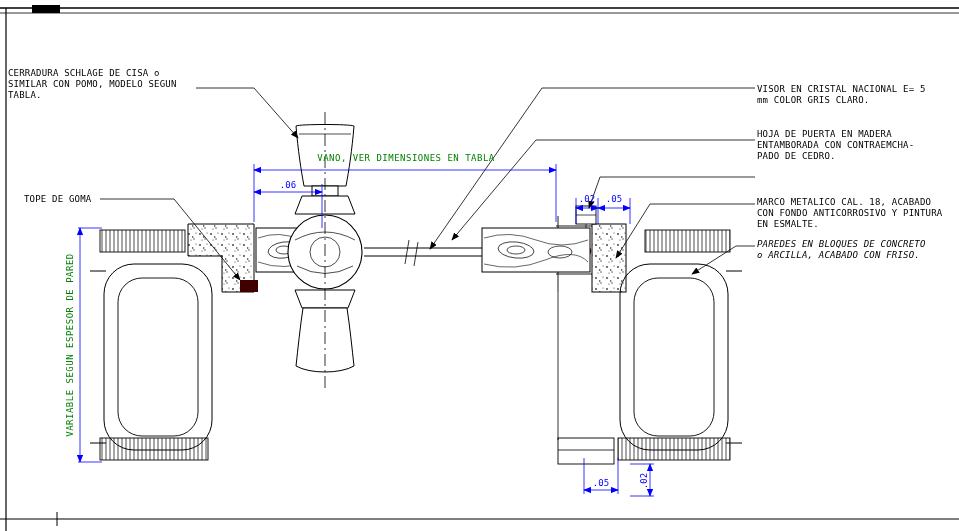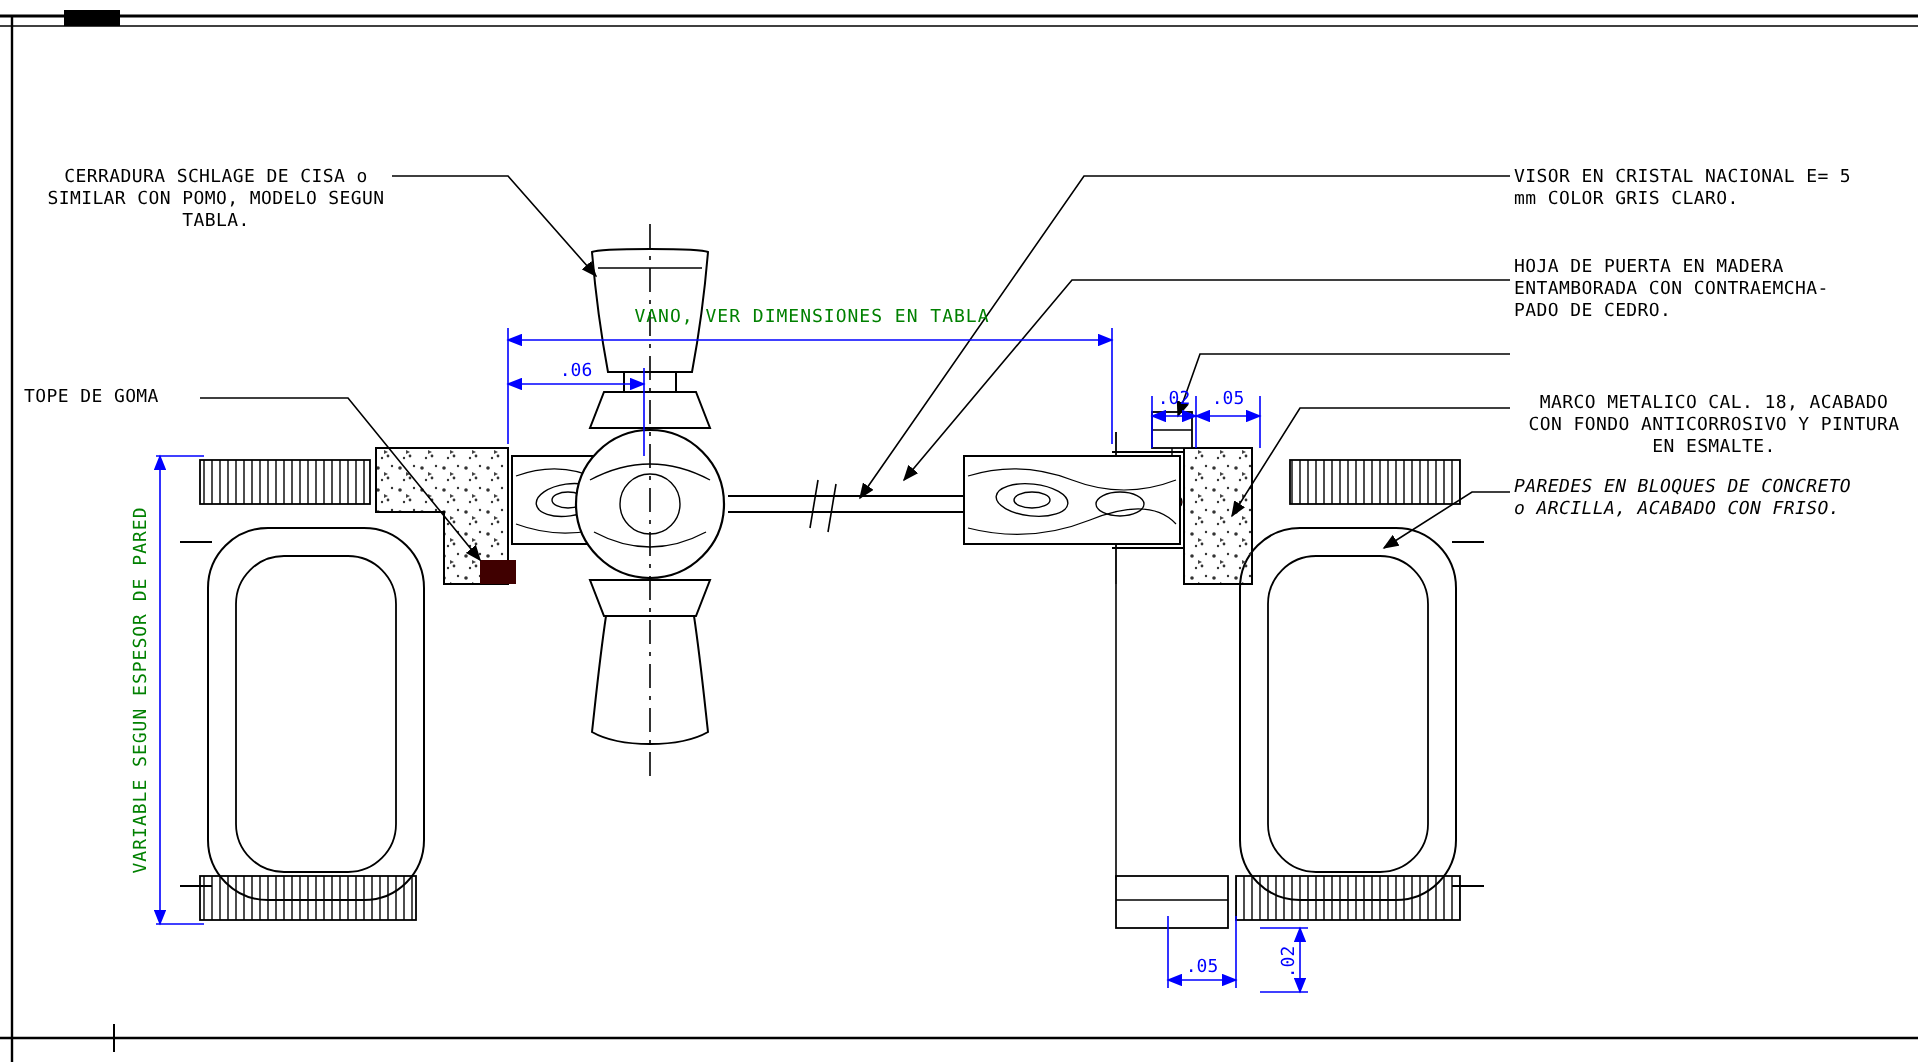--- a/index.html
+++ b/index.html
@@ -172,34 +172,34 @@
     <text class="svg-text" x="70" y="348" text-anchor="middle" font-size="9" letter-spacing="0.5" fill="#008000" transform="rotate(-90 70 345)">VARIABLE SEGUN ESPESOR DE PARED</text>
 
     <text class="svg-text" x="288" y="188" text-anchor="middle" font-size="9" fill="#0000ff">.06</text>
     <text class="svg-text" x="587" y="202" text-anchor="middle" font-size="9" fill="#0000ff">.02</text>
     <text class="svg-text" x="614" y="202" text-anchor="middle" font-size="9" fill="#0000ff">.05</text>
     <text class="svg-text" x="601" y="486" text-anchor="middle" font-size="9" fill="#0000ff">.05</text>
     <text class="svg-text" x="644" y="484" text-anchor="middle" font-size="9" fill="#0000ff" transform="rotate(-90 644 481)">.02</text>
   </g>
 </svg>
 
-<div class="note" style="left:8px; top:84px; width:200px;text-align:center;">CERRADURA SCHLAGE DE CISA o
+<div class="note" style="left:8px; top:68px; width:200px;">CERRADURA SCHLAGE DE CISA o
 SIMILAR CON POMO, MODELO SEGUN
 TABLA.</div>
 
-<div class="note" style="left:12px; top:194px; width:130px;">TOPE DE GOMA</div>
+<div class="note" style="left:24px; top:194px; width:130px;">TOPE DE GOMA</div>
 
 <div class="note" style="left:757px; top:84px; width:198px;">VISOR EN CRISTAL NACIONAL E= 5
 mm COLOR GRIS CLARO.</div>
 
 <div class="note" style="left:757px; top:129px; width:198px;">HOJA DE PUERTA EN MADERA
 ENTAMBORADA CON CONTRAEMCHA-
 PADO DE CEDRO.</div>
 
 
-<div class="note" style="left:757px; top:197px; width:200px;text-align:center;">MARCO METALICO CAL. 18, ACABADO
+<div class="note" style="left:757px; top:197px; width:200px;">MARCO METALICO CAL. 18, ACABADO
 CON FONDO ANTICORROSIVO Y PINTURA
 EN ESMALTE.</div>
 
 <div class="note" style="left:757px; top:239px; width:200px;font-style:italic;">PAREDES EN BLOQUES DE CONCRETO
 o ARCILLA, ACABADO CON FRISO.</div>
 
 </div>
 
 </body></html>

